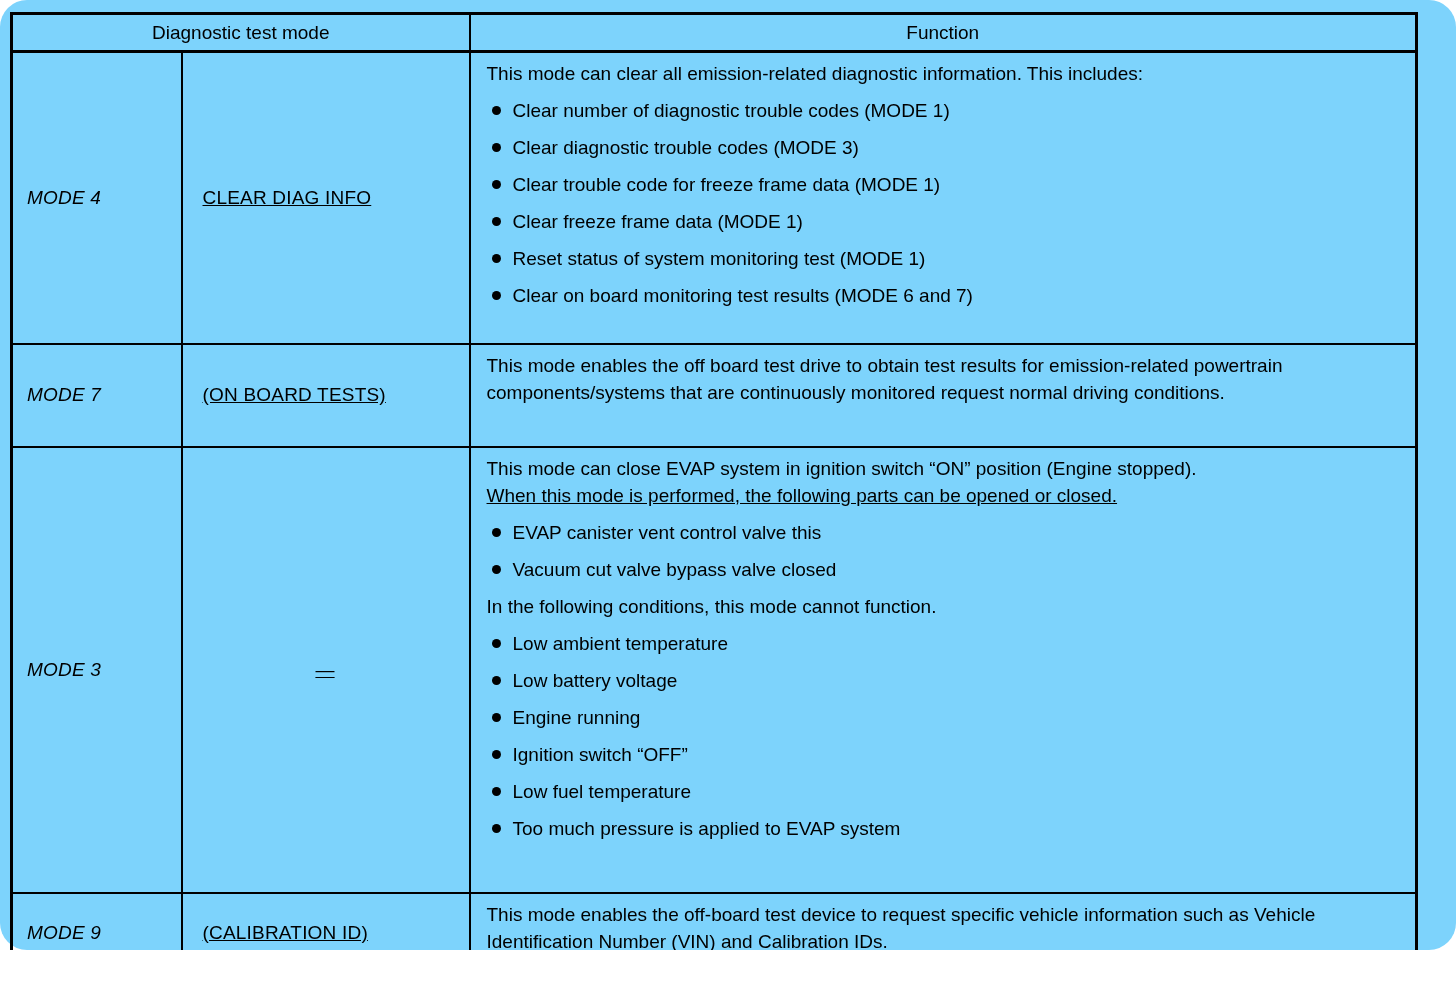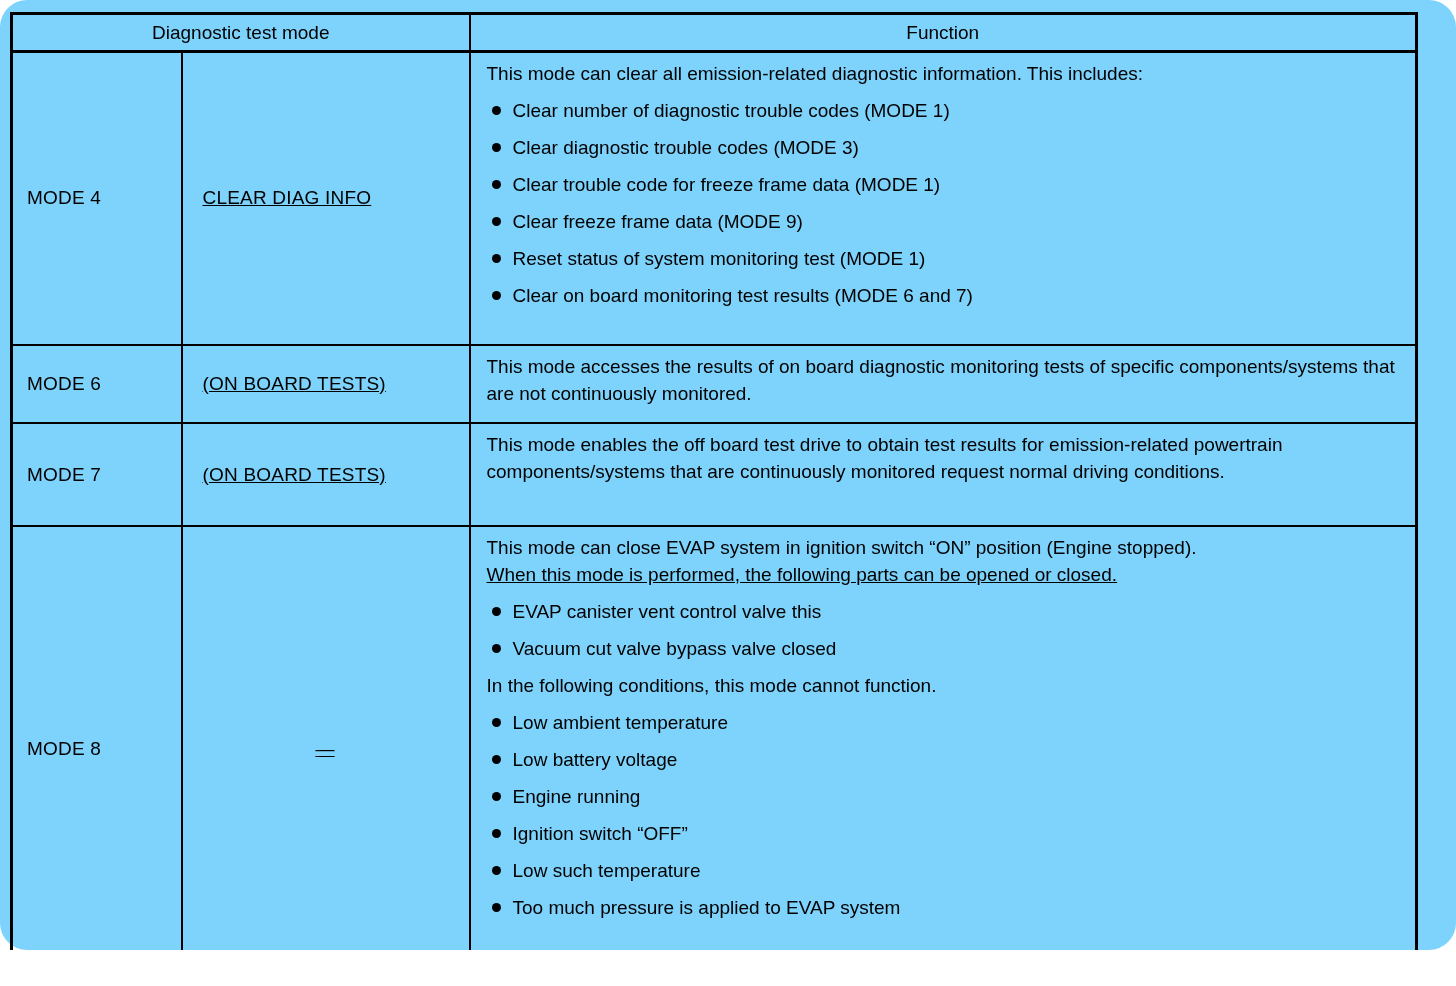--- a/index.html
+++ b/index.html
@@ -30,20 +30,21 @@
     border-bottom: 3px solid #000;
     font-weight: normal;
     text-align: center;
     height: 38px;
     padding: 4px 6px;
   }
   td.mode-cell {
     vertical-align: middle;
     padding-left: 14px;
     letter-spacing: 0.2px;
+    font-style: italic;
   }
   td.name-cell {
     vertical-align: middle;
     padding-left: 20px;
     letter-spacing: 0.2px;
     text-decoration: underline;
   }
   td.name-cell.center {
     padding-left: 0;
     text-align: center;
@@ -110,51 +111,44 @@
           <div class="bullet-line">
             <span class="dot"></span>
             <span>Clear diagnostic trouble codes (MODE 3)</span>
           </div>
           <div class="bullet-line">
             <span class="dot"></span>
             <span>Clear trouble code for freeze frame data (MODE 1)</span>
           </div>
           <div class="bullet-line">
             <span class="dot"></span>
-            <span>Clear freeze frame data (MODE 9)</span>
+            <span>Clear freeze frame data (MODE 1)</span>
           </div>
           <div class="bullet-line">
             <span class="dot"></span>
             <span>Reset status of system monitoring test (MODE 1)</span>
           </div>
           <div class="bullet-line">
             <span class="dot"></span>
             <span>Clear on board monitoring test results (MODE 6 and 7)</span>
           </div>
         </td>
       </tr>
 
-      <tr class="r1">
-        <td class="mode-cell">MODE 6</td>
-        <td class="name-cell">(ON BOARD TESTS)</td>
-        <td class="func-cell">
-          <div class="para">This mode accesses the results of on board diagnostic monitoring tests of specific components/systems that are not continuously monitored.</div>
-        </td>
-      </tr>
 
       <tr class="r2">
         <td class="mode-cell">MODE 7</td>
         <td class="name-cell">(ON BOARD TESTS)</td>
         <td class="func-cell">
           <div class="para">This mode enables the off board test drive to obtain test results for emission-related powertrain components/systems that are continuously monitored request normal driving conditions.</div>
         </td>
       </tr>
 
       <tr class="r3">
-        <td class="mode-cell">MODE 8</td>
+        <td class="mode-cell">MODE 3</td>
         <td class="name-cell center">—</td>
         <td class="func-cell">
           <div class="para">This mode can close EVAP system in ignition switch “ON” position (Engine stopped).</div>
           <div class="para cont">When this mode is performed, the following parts can be opened or closed.</div>
           <div class="bullet-line">
             <span class="dot"></span>
             <span>EVAP canister vent control valve this</span>
           </div>
           <div class="bullet-line">
             <span class="dot"></span>
@@ -172,25 +166,32 @@
           <div class="bullet-line">
             <span class="dot"></span>
             <span>Engine running</span>
           </div>
           <div class="bullet-line">
             <span class="dot"></span>
             <span>Ignition switch “OFF”</span>
           </div>
           <div class="bullet-line">
             <span class="dot"></span>
-            <span>Low such temperature</span>
+            <span>Low fuel temperature</span>
           </div>
           <div class="bullet-line">
             <span class="dot"></span>
             <span>Too much pressure is applied to EVAP system</span>
           </div>
         </td>
       </tr>
 
+      <tr class="r4">
+        <td class="mode-cell">MODE 9</td>
+        <td class="name-cell">(CALIBRATION ID)</td>
+        <td class="func-cell">
+          <div class="para">This mode enables the off-board test device to request specific vehicle information such as Vehicle Identification Number (VIN) and Calibration IDs.</div>
+        </td>
+      </tr>
 
     </tbody>
   </table>
 </div>
 
 </body></html>

